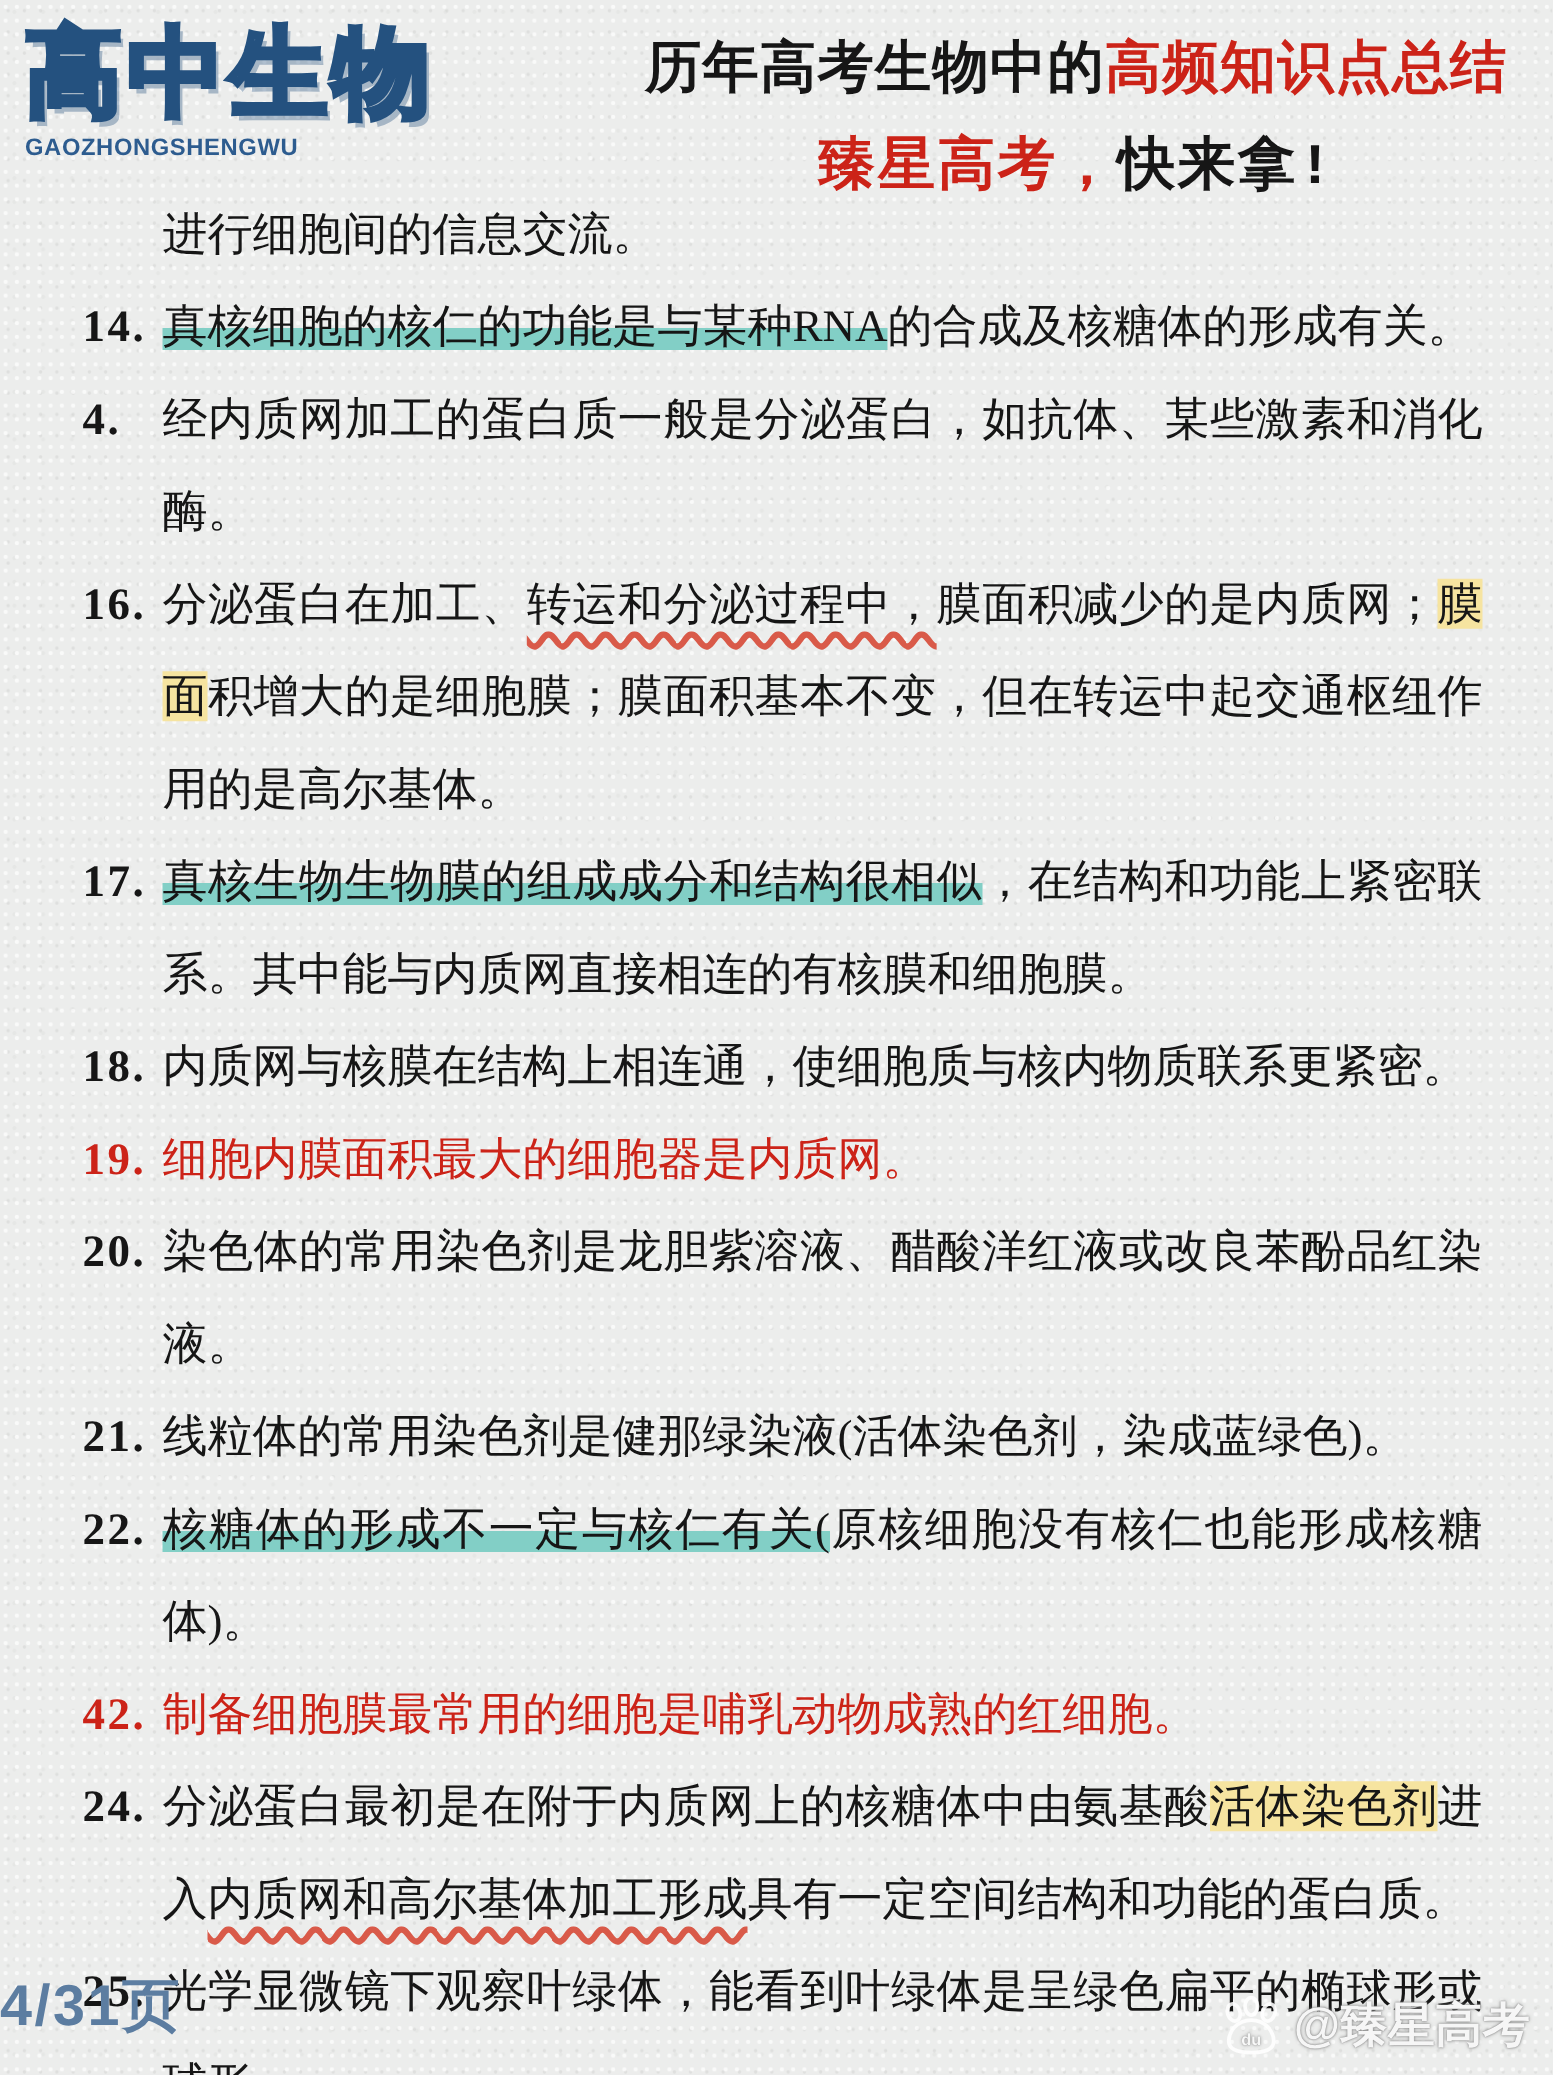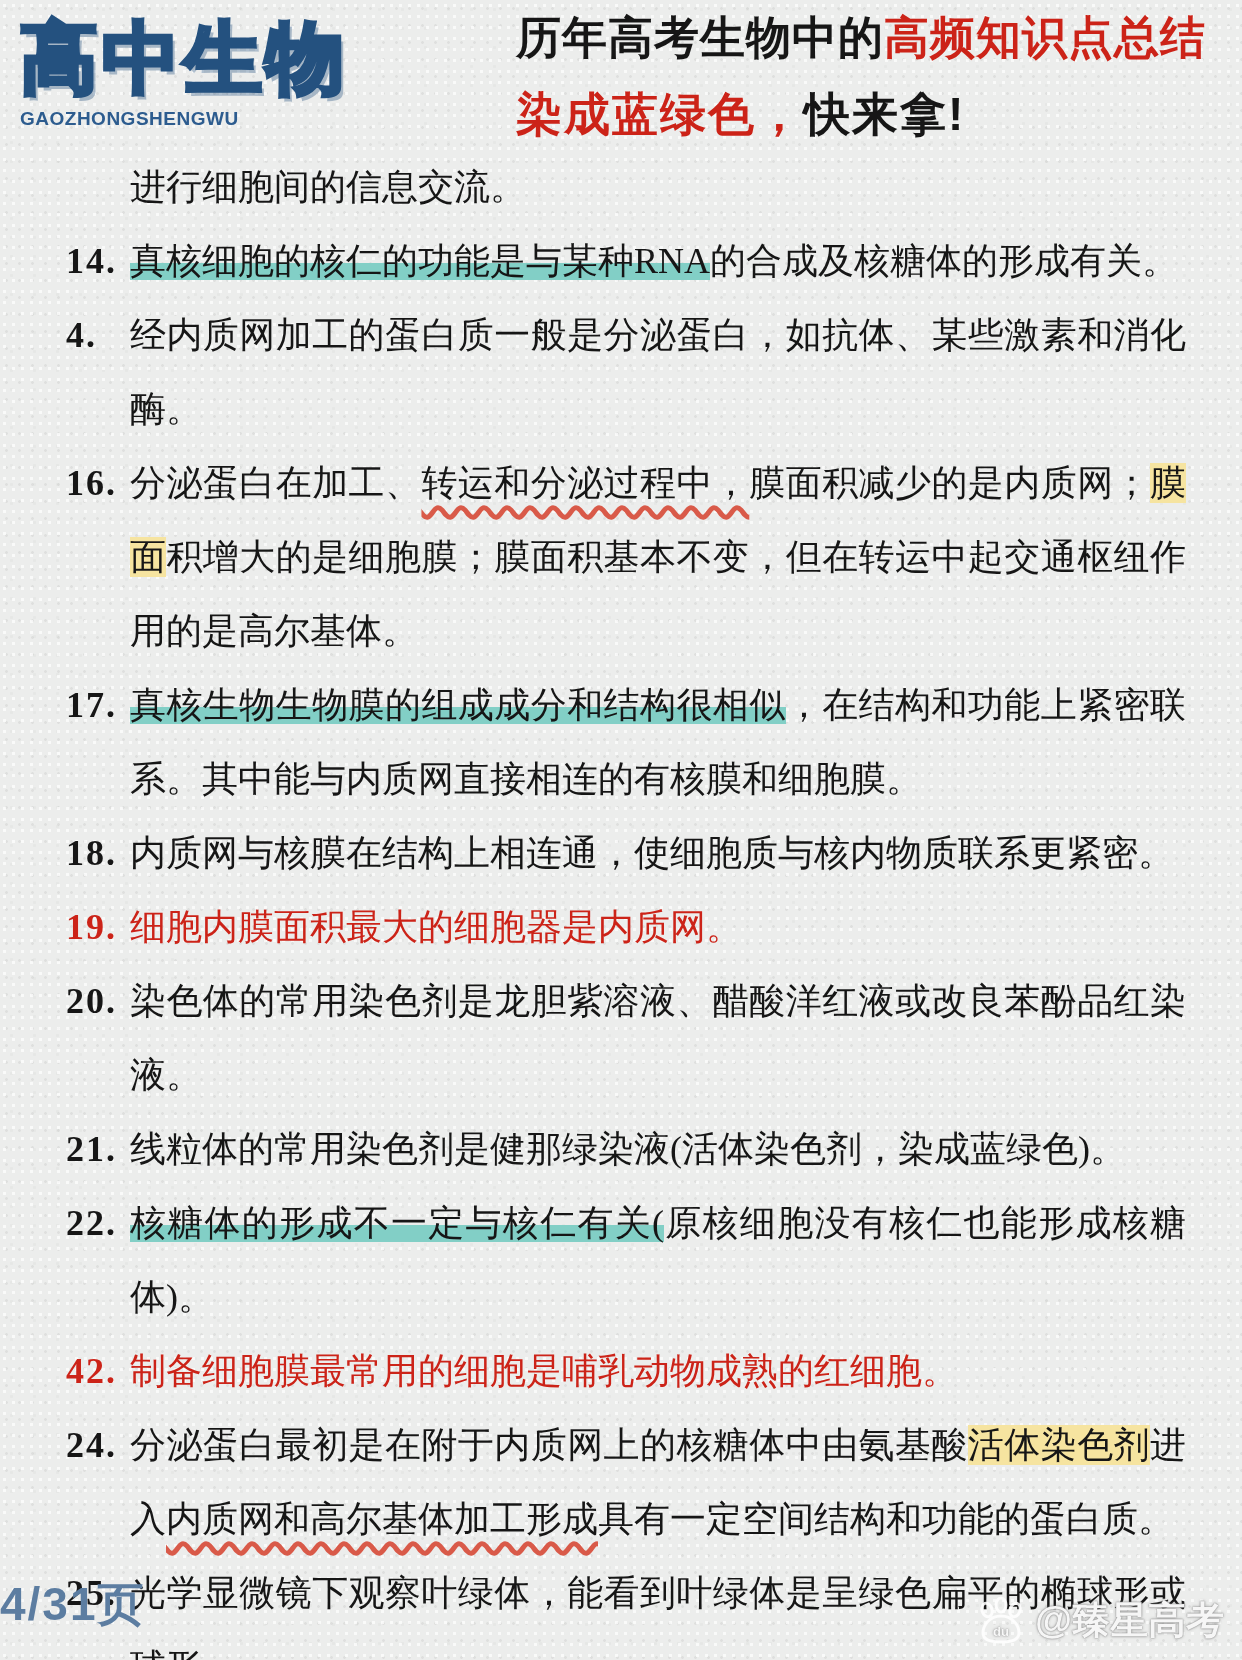--- a/index.html
+++ b/index.html
@@ -35,22 +35,22 @@
     color:#eef4f9;
     -webkit-text-stroke:4px #24517f;
     text-shadow:4px 5px 0 rgba(36,81,127,.35);
     white-space:nowrap;
   }
   .logo-en{
     font-family:"Liberation Sans","DejaVu Sans",sans-serif;
     font-weight:bold;font-size:19px;letter-spacing:.5px;color:var(--logoblue);
     margin-top:8px;white-space:nowrap;
   }
-  .title{position:absolute;right:36px;top:8px;
-    font-family:Liberation Sans, sans-serif;color:var(--ink);}
+  .title{position:absolute;right:36px;top:24px;text-align:center;
+    font-family:Liberation Mono, monospace;color:var(--ink);}
   .title .l1{font-size:45px;font-weight:900;letter-spacing:1px;white-space:nowrap;}
   .title .l2{font-size:46px;font-weight:900;letter-spacing:2px;margin-top:16px;white-space:nowrap;}
   .red{color:var(--red);}
   
   .list{
     position:absolute;left:0;top:150px;width:100%;
     padding:0 56px 0 66px;box-sizing:border-box;
     font-size:36px;line-height:74px;color:var(--ink);
   }
   .item{position:relative;padding-left:64px;text-align:justify;}
@@ -91,21 +91,21 @@
 
 <div class="page">
 
   <div class="logo">
     <div class="logo-cn">高中生物</div>
     <div class="logo-en">GAOZHONGSHENGWU</div>
   </div>
 
   <div class="title">
     <div class="l1"><span>历年高考生物中的</span><span class="red">高频知识点总结</span></div>
-    <div class="l2"><span class="red">染成蓝绿色，</span><span>快来拿!</span></div>
+    <div class="l2"><span class="red">臻星高考，</span><span>快来拿!</span></div>
   </div>
 
   <div class="list" id="list">
       <div class="item"><span><span>进行细胞间的信息交流。</span></span></div>
       <div class="item"><span class="num">14.</span><span><span class="s-teal">真核细胞的核仁的功能是与某种RNA</span><span>的合成及核糖体的形成有关。</span></span></div>
       <div class="item"><span class="num">4.</span><span><span>经内质网加工的蛋白质一般是分泌蛋白，如抗体、某些激素和消化酶。</span></span></div>
       <div class="item"><span class="num">16.</span><span><span>分泌蛋白在加工、</span><span class="s-wavy">转运和分泌过程中，</span><span>膜面积减少的是内质网；</span><span class="s-yellow">膜面</span><span>积增大的是细胞膜；膜面积基本不变，但在转运中起交通枢纽作用的是高尔基体。</span></span></div>
       <div class="item"><span class="num">17.</span><span><span class="s-teal">真核生物生物膜的组成成分和结构很相似</span><span>，在结构和功能上紧密联系。其中能与内质网直接相连的有核膜和细胞膜。</span></span></div>
       <div class="item"><span class="num">18.</span><span><span>内质网与核膜在结构上相连通，使细胞质与核内物质联系更紧密。</span></span></div>
       <div class="item rednum"><span class="num">19.</span><span><span class="s-red">细胞内膜面积最大的细胞器是内质网。</span></span></div>

